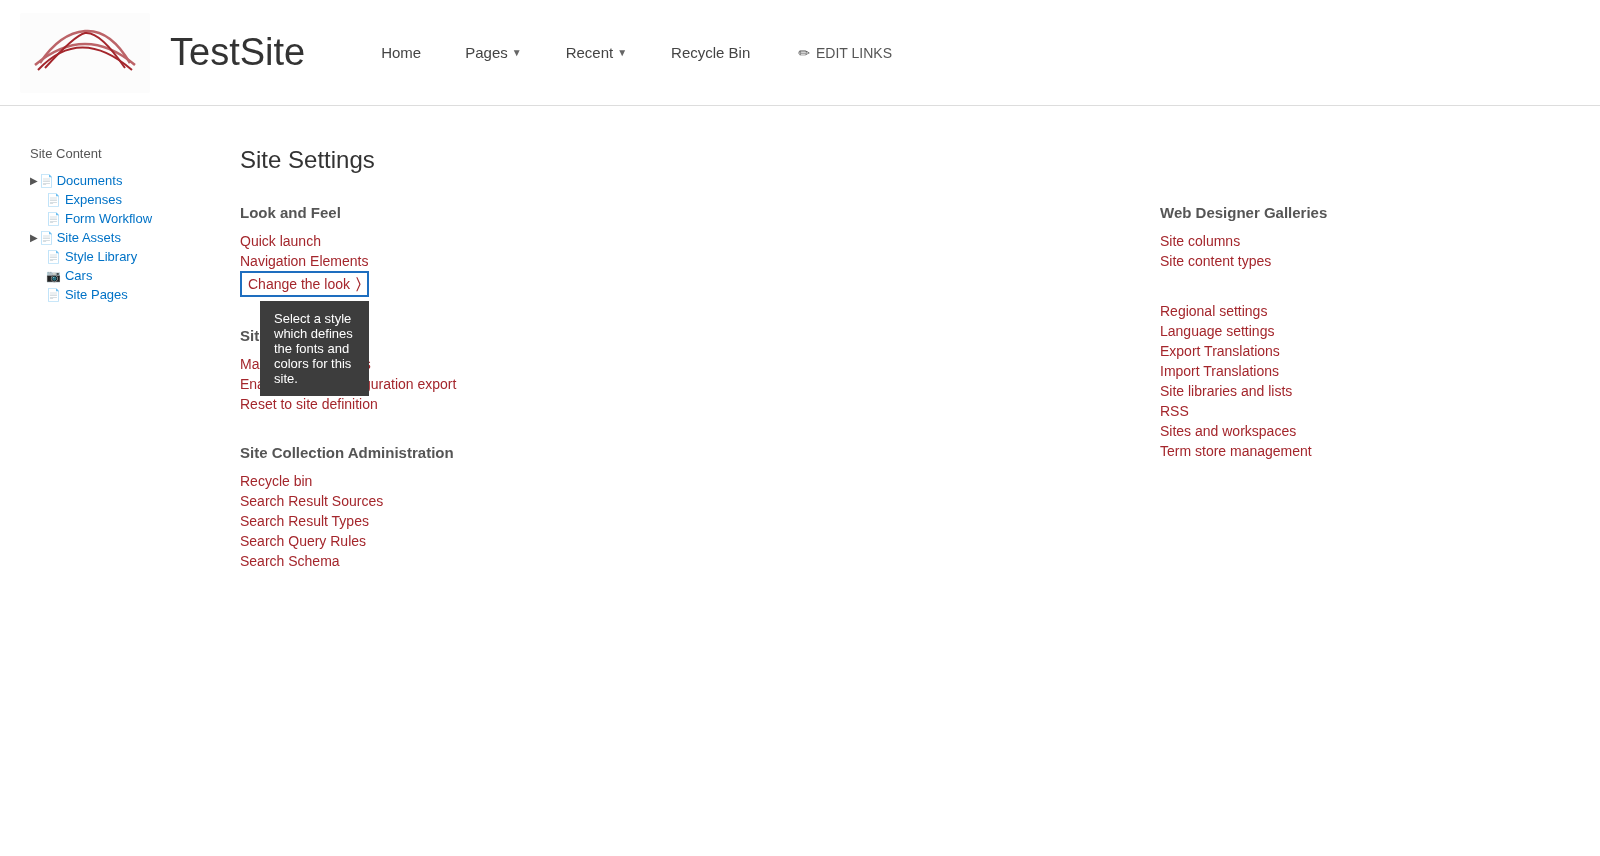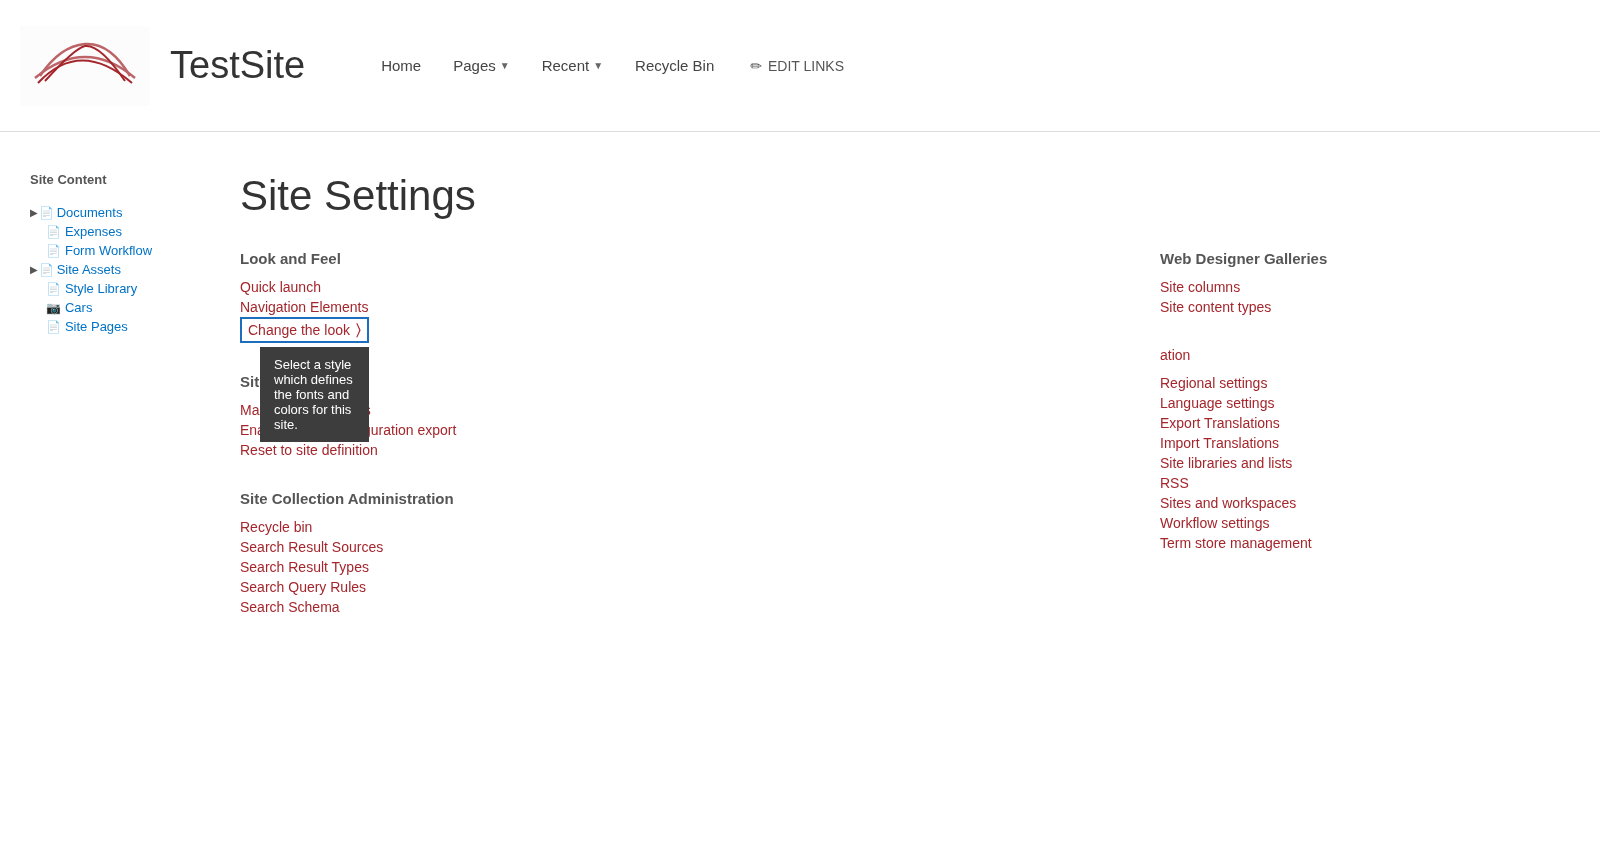--- a/index.html
+++ b/index.html
@@ -3,21 +3,21 @@
   <meta charset="utf-8">
   <style>
     * { margin: 0; padding: 0; box-sizing: border-box; }
     body { font-family: 'Segoe UI', Arial, sans-serif; background: #fff; color: #333; font-size: 14px; }
 
     
     .header {
       display: flex;
       align-items: center;
       padding: 0 20px;
-      height: 132px;
+      height: 106px;
       border-bottom: 1px solid #ddd;
       background: #fff;
     }
     .logo-area {
       display: flex;
       align-items: center;
       margin-right: 20px;
     }
     .logo-svg {
       width: 130px;
@@ -26,21 +26,21 @@
     .site-title {
       font-size: 38px;
       font-weight: 300;
       color: #333;
       margin-left: 20px;
       margin-right: 40px;
     }
     .nav-bar {
       display: flex;
       align-items: center;
-      gap: 0;
+      gap: 12px;
     }
     .nav-item {
       padding: 8px 16px;
       color: #444;
       font-size: 15px;
       cursor: pointer;
       text-decoration: none;
       display: flex;
       align-items: center;
       gap: 4px;
@@ -68,22 +68,22 @@
     
     .sidebar {
       width: 200px;
       min-width: 200px;
       padding: 20px 10px 20px 30px;
       font-size: 13px;
     }
     .sidebar-title {
       font-size: 13px;
       color: #555;
-      margin-bottom: 16px;
-      font-weight: bold;
+      margin-bottom: 10px;
+      font-weight: normal;
     }
     .sidebar-item {
       display: flex;
       align-items: center;
       gap: 4px;
       padding: 2px 0;
       cursor: pointer;
       color: #0072c6;
       font-size: 13px;
     }
@@ -104,21 +104,21 @@
       color: #555;
     }
     .sidebar-indent { margin-left: 16px; }
 
     
     .content {
       flex: 1;
       padding: 20px 40px;
     }
     .page-title {
-      font-size: 42px;
+      font-size: 24px;
       font-weight: 300;
       color: #333;
       margin-bottom: 30px;
     }
 
     
     .settings-grid {
       display: grid;
       grid-template-columns: 1fr 1fr 1fr;
       gap: 0;
@@ -303,32 +303,28 @@
       </div>
 
       <div>
 
         <div class="settings-section">
           <div class="section-header">Web Designer Galleries</div>
           <a class="section-link">Site columns</a>
           <a class="section-link">Site content types</a>
         </div>
 
-        <div style="margin-bottom: 10px;">
-          <span class="partial-text">ation</span>
-        </div>
 
         <div class="settings-section">
           <a class="section-link">Regional settings</a>
           <a class="section-link">Language settings</a>
           <a class="section-link">Export Translations</a>
           <a class="section-link">Import Translations</a>
           <a class="section-link">Site libraries and lists</a>
           <a class="section-link">RSS</a>
           <a class="section-link">Sites and workspaces</a>
-          <a class="section-link">Workflow settings</a>
           <a class="section-link">Term store management</a>
         </div>
       </div>
 
     </div>
   </div>
 </div>
 
 </body></html>

